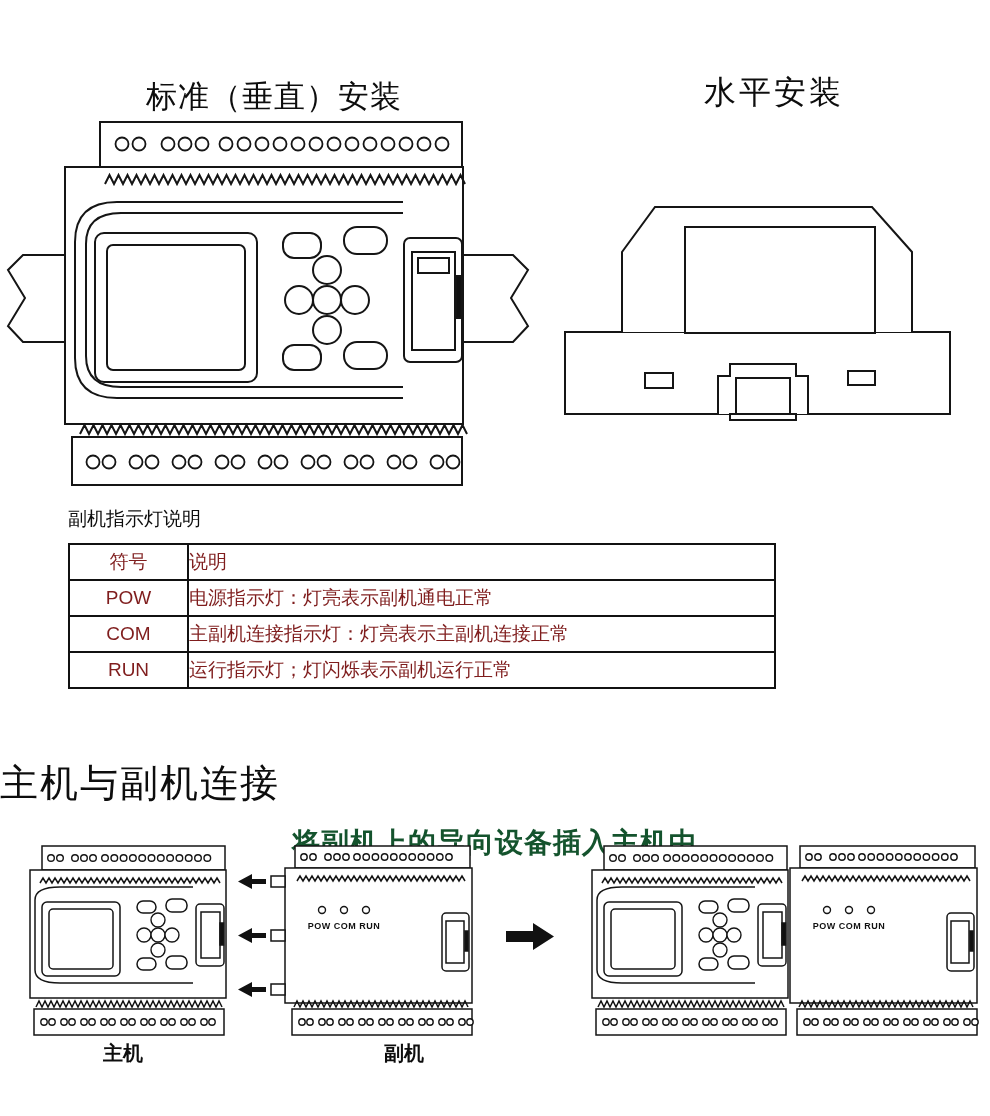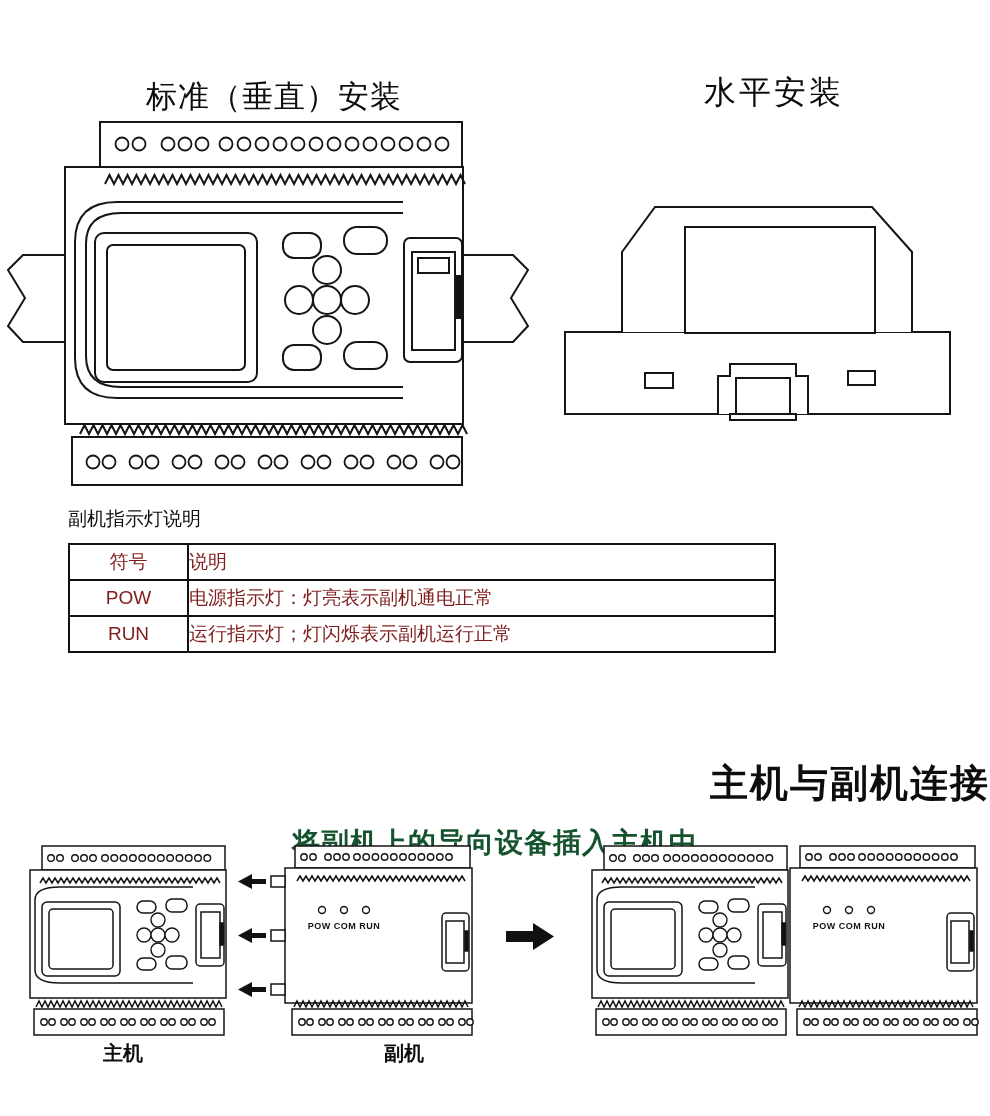--- a/index.html
+++ b/index.html
@@ -7,22 +7,22 @@
         font-family:"Liberation Sans",sans-serif;overflow:hidden}
   .title-serif{position:absolute;font-family:"Liberation Serif",serif;font-weight:400;
                text-align:center;white-space:nowrap;color:#0d0d0d}
   #title-vertical{left:94px;top:50px;width:360px;font-size:31px;letter-spacing:1px}
   #title-horizontal{left:654px;top:44px;width:240px;font-size:32px;letter-spacing:3px}
   #table-caption{position:absolute;left:68px;top:506px;font-size:19px;color:#0d0d0d}
   table.ind{position:absolute;left:68px;top:543px;border-collapse:collapse;background:#fff}
   table.ind td{border:2px solid #111;font-size:19px;height:34px;padding:0;color:#7f1d1d}
   td.sym{width:117px;text-align:center}
   td.desc{width:585px;padding-left:24px}
-  #conn-title{position:absolute;left:0;top:733px;width:990px;text-align:right;
-              font-size:38px;font-weight:700;letter-spacing:2px;color:#0d0d0d}
+  #conn-title{position:absolute;left:0;top:733px;width:990px;text-align:left;
+              font-size:38px;font-weight:400;letter-spacing:2px;color:#0d0d0d}
   #conn-subtitle{position:absolute;left:0;top:796px;width:990px;text-align:center;
                  font-size:28px;font-weight:700;letter-spacing:1px;color:#14532d}
   .devlabel{position:absolute;font-family:"Liberation Serif",serif;font-size:20px;
             font-weight:700;text-align:right;color:#0d0d0d}
   svg.draw{position:absolute}
   .ln{fill:none;stroke:#151515;stroke-width:2;stroke-linejoin:miter}
   .ln2{fill:none;stroke:#151515;stroke-width:1.5;stroke-linejoin:miter}
   .crow circle{fill:#fff;stroke:#151515;stroke-width:1.8}
   .ln2 .crow circle,.ln2 circle{stroke-width:1.4}
   .svgtxt{font-family:"Liberation Sans",sans-serif;font-size:9px;font-weight:700;
@@ -139,20 +139,24 @@
   <div id="table-caption">副机指示灯说明</div>
   <table class="ind">
     <tbody>
       <tr>
         <td class="sym">符号</td>
         <td class="desc">说明</td>
       </tr>
       <tr>
         <td class="sym">POW</td>
         <td class="desc">电源指示灯：灯亮表示副机通电正常</td>
+      </tr>
+      <tr>
+        <td class="sym">COM</td>
+        <td class="desc">主副机连接指示灯：灯亮表示主副机连接正常</td>
       </tr>
       <tr>
         <td class="sym">RUN</td>
         <td class="desc">运行指示灯；灯闪烁表示副机运行正常</td>
       </tr>
     </tbody>
   </table>
 
   <h1 id="conn-title">主机与副机连接</h1>
   <h3 id="conn-subtitle">将副机上的导向设备插入主机中</h3>

